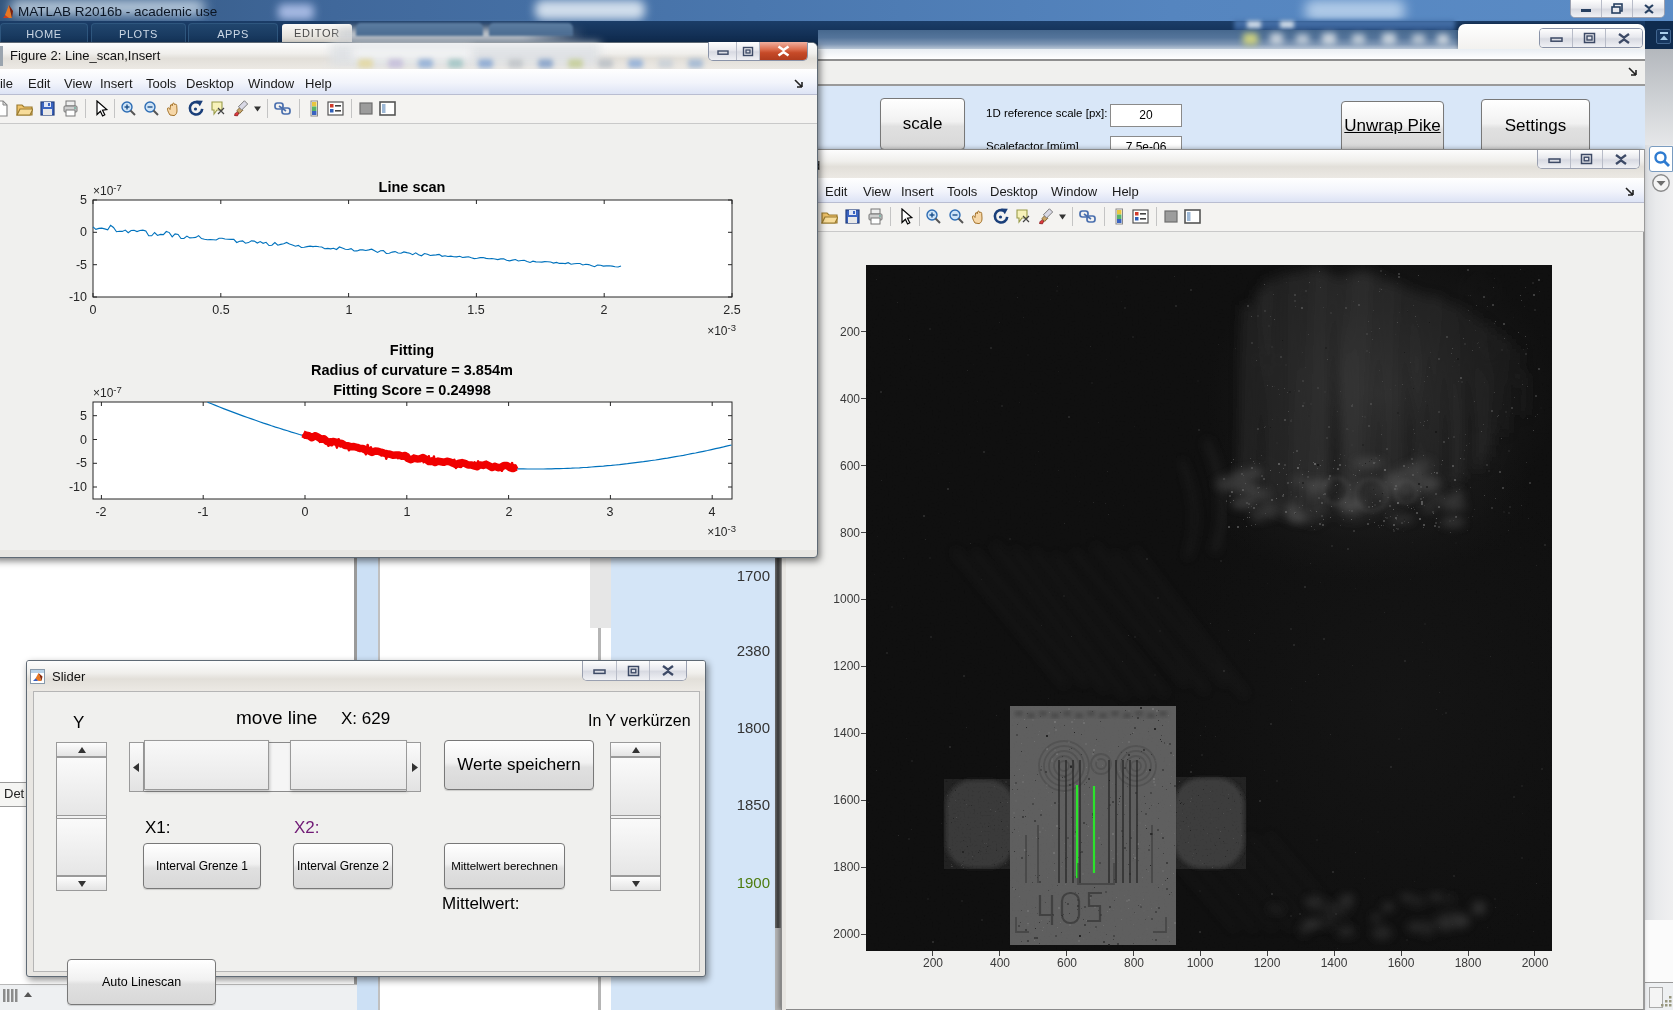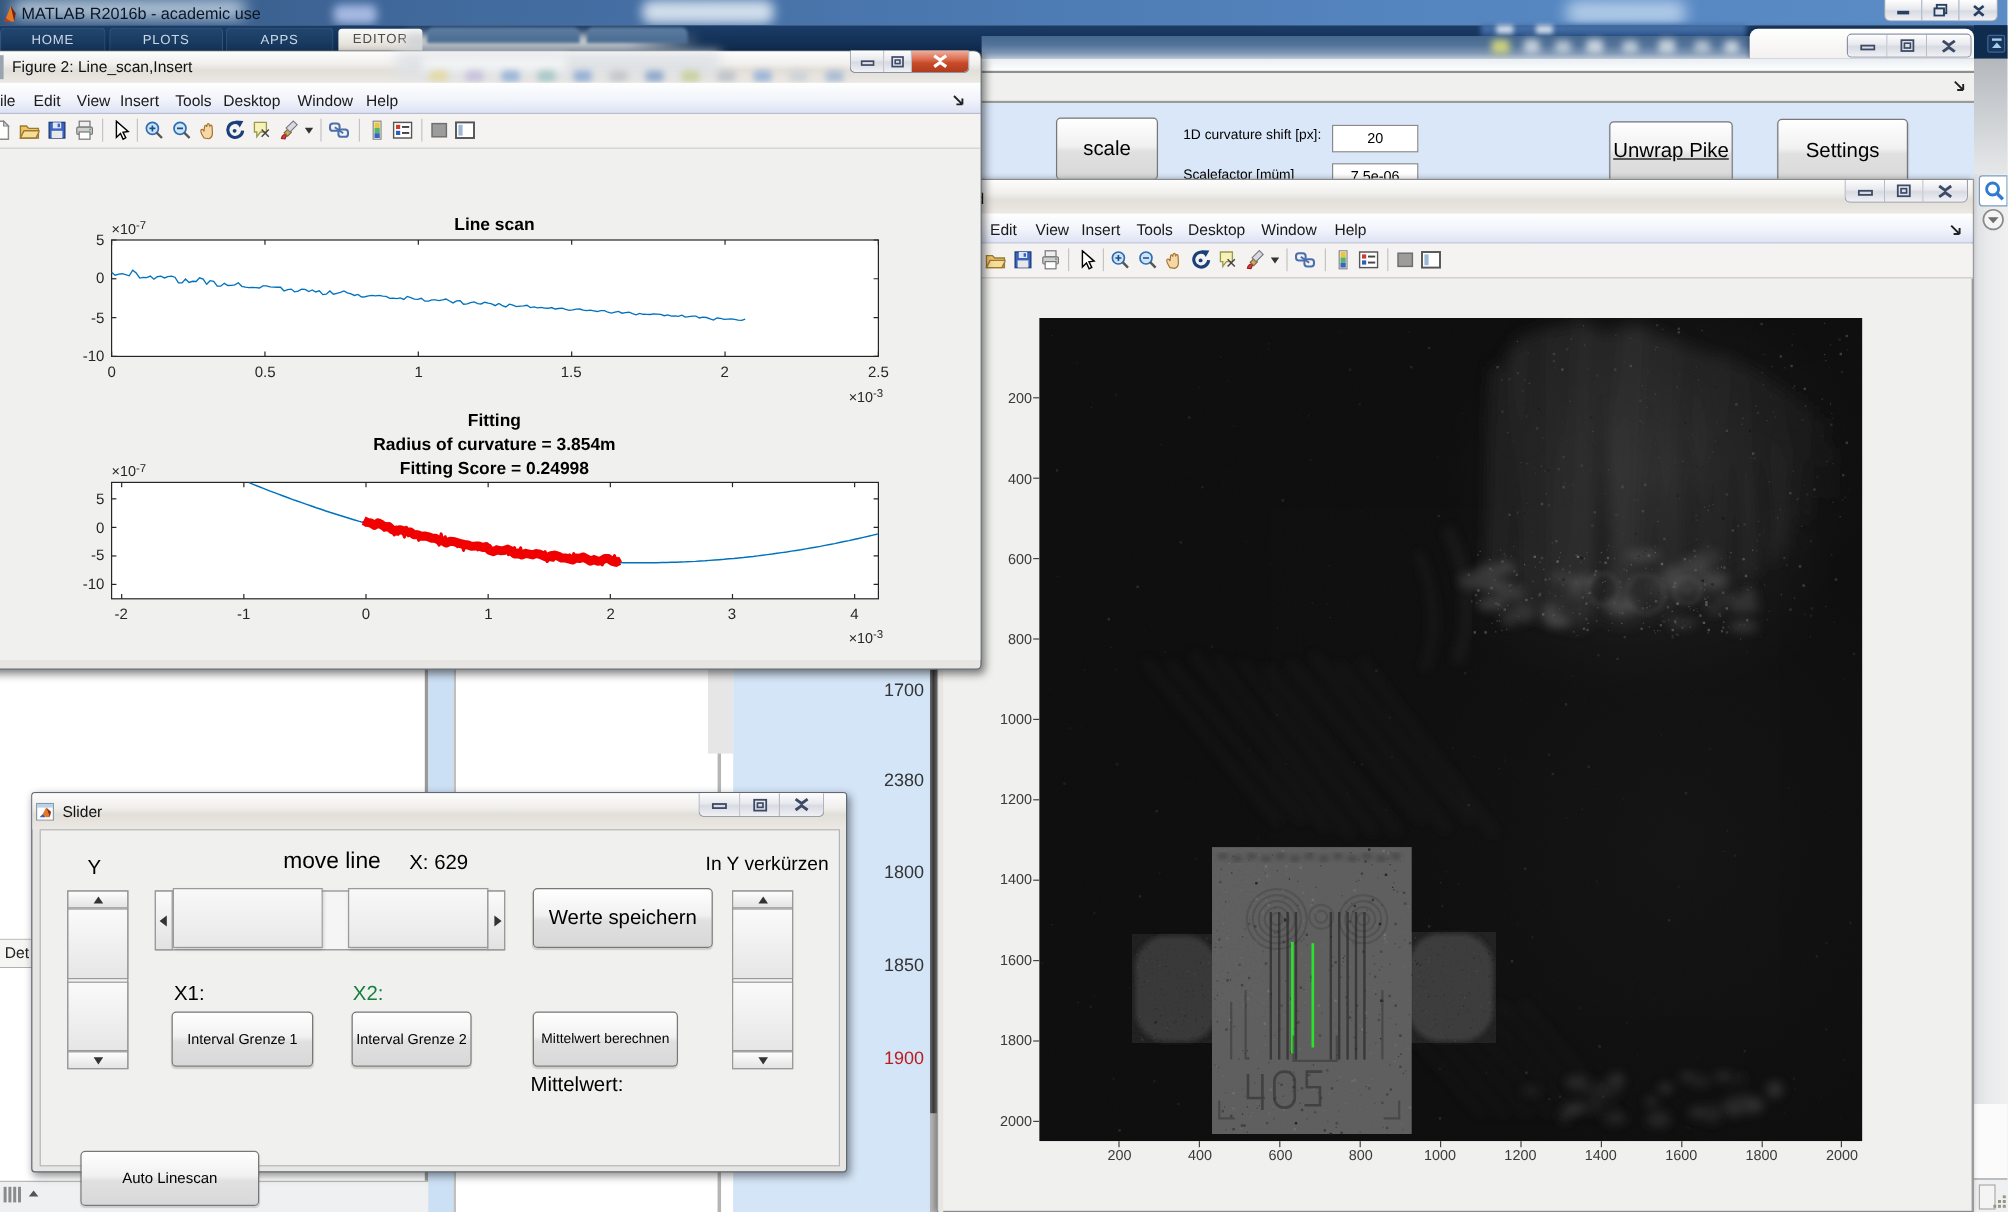--- a/index.html
+++ b/index.html
@@ -95,21 +95,21 @@
 <div class="abs" style="left:378px;top:558px;width:2px;height:452px;background:#c0c0c0;"></div>
 <div class="abs" style="left:380px;top:558px;width:218px;height:452px;background:#fff;"></div>
 <div class="abs" style="left:598px;top:558px;width:3px;height:452px;background:#b5b5b5;"></div>
 <div class="abs" style="left:601px;top:558px;width:10px;height:452px;background:#fff;"></div>
 <div class="abs" style="left:590px;top:558px;width:21px;height:70px;background:#e6e6e6;"></div>
 <div class="abs" style="left:611px;top:558px;width:166px;height:452px;background:#d4e5f7;"></div>
 <div class="tx" style="left:690px;top:567px;width:80px;text-align:right;font-size:15px;color:#333;">1700</div>
 <div class="tx" style="left:690px;top:642px;width:80px;text-align:right;font-size:15px;color:#333;">2380</div>
 <div class="tx" style="left:690px;top:719px;width:80px;text-align:right;font-size:15px;color:#333;">1800</div>
 <div class="tx" style="left:690px;top:796px;width:80px;text-align:right;font-size:15px;color:#333;">1850</div>
-<div class="tx" style="left:690px;top:874px;width:80px;text-align:right;font-size:15px;color:#b91c1c;">1900</div>
+<div class="tx" style="left:690px;top:874px;width:80px;text-align:right;font-size:15px;color:#4d7c0f;">1900</div>
 <div class="abs" style="left:775px;top:558px;width:6px;height:370px;background:linear-gradient(90deg,#6b6b6b,#3f3f3f 50%,#8a8a8a);"></div>
 <div class="abs" style="left:775px;top:928px;width:6px;height:82px;background:#b7b7b7;"></div>
 <div class="abs" style="left:0;top:782px;width:44px;height:25px;background:#f5f5f3;border:1px solid #9a9a9a;border-left:none;border-radius:0 6px 6px 0;"></div>
 <div class="tx" style="left:4px;top:786px;font-size:13px;color:#222;">Det</div>
 <div class="abs" style="left:0;top:984px;width:357px;height:26px;background:#eef0f2;border-top:1px solid #b9b9b9;"></div>
 <svg class="abs" style="left:2px;top:988px;" width="34" height="15">
     <g fill="#8b8b8b">
       <rect x="1" y="1" width="2.5" height="13"></rect>
       <rect x="5" y="1" width="2.5" height="13"></rect>
       <rect x="9" y="1" width="2.5" height="13"></rect>
@@ -144,21 +144,21 @@
 <div class="abs" style="left:818px;top:49px;width:827px;height:101px;background:#fff;"></div>
 <div class="abs" style="left:818px;top:49px;width:827px;height:10px;background:linear-gradient(180deg,#e9eef3,#ffffff);"></div>
 <div class="abs" style="left:818px;top:59px;width:827px;height:1.5px;background:#8e8e8e;"></div>
 <div class="abs" style="left:818px;top:61px;width:827px;height:23px;background:#f0f0ee;"></div>
 <svg class="abs" style="left:1627px;top:66px;" width="12" height="12">
     <path d="M2 2 L9 9 M9 9 L9 4 M9 9 L4 9" stroke="#222" stroke-width="1.6" fill="none"></path>
   </svg>
 <div class="abs" style="left:818px;top:84px;width:827px;height:2px;background:#9a9a9a;"></div>
 <div class="abs" style="left:818px;top:86px;width:827px;height:64px;background:#d9e7f8;"></div>
 <div class="mbtn" style="left:880px;top:98px;width:85px;height:52px;font-size:17px;line-height:50px;">scale</div>
-<div class="tx" style="left:986px;top:107px;font-size:11.5px;color:#000;">1D curvature shift [px]:</div>
+<div class="tx" style="left:986px;top:107px;font-size:11.5px;color:#000;">1D reference scale [px]:</div>
 <div class="minp" style="left:1110px;top:104px;width:72px;height:23px;font-size:12px;line-height:21px;">20</div>
 <div class="tx" style="left:986px;top:140px;font-size:11.5px;color:#000;">Scalefactor [müm]</div>
 <div class="minp" style="left:1110px;top:136px;width:72px;height:23px;font-size:12px;line-height:21px;">7.5e-06</div>
 <div class="mbtn" style="left:1341px;top:101px;width:103px;height:52px;font-size:17px;line-height:48px;text-decoration:underline;">Unwrap Pike</div>
 <div class="mbtn" style="left:1481px;top:99px;width:109px;height:54px;font-size:17px;line-height:52px;">Settings</div>
 <div class="abs" style="left:781px;top:149px;width:864px;height:861px;background:#f0f0ee;border:1px solid #8a8a8a;border-right:2px solid #9a9a9a;box-shadow:-2px 0 5px rgba(0,0,0,0.35);"></div>
 <div class="abs wtitle" style="left:782px;top:150px;width:862px;height:28px;"></div>
 <div class="tx" style="left:813px;top:158px;font-size:13px;color:#1a1a1a;">d</div>
 <div class="capgroup" style="left:1537px;top:150px;height:19px;border-color:#9aa0b0;">
     <div class="capbtn" style="width:33px;">
@@ -2148,21 +2148,21 @@
         <path d="M2 1 L7 4.6 L12 1 M2 10 L7 6.4 L12 10" stroke="#3d4a66" stroke-width="2.4" fill="none"></path>
       </svg>
     </div>
   </div>
 <div class="abs" style="left:33px;top:691px;width:667px;height:281px;background:#f0f0ee;border:1px solid #b5b5b5;"></div>
 <div class="tx" style="left:73px;top:713px;font-size:17px;color:#000;">Y</div>
 <div class="tx" style="left:236px;top:707px;font-size:19px;color:#000;">move line</div>
 <div class="tx" style="left:341px;top:709px;font-size:17px;color:#000;">X: 629</div>
 <div class="tx" style="left:588px;top:712px;font-size:16px;color:#000;">In Y verkürzen</div>
 <div class="tx" style="left:145px;top:818px;font-size:17px;color:#000;">X1:</div>
-<div class="tx" style="left:294px;top:818px;font-size:17px;color:#15803d;">X2:</div>
+<div class="tx" style="left:294px;top:818px;font-size:17px;color:#701a75;">X2:</div>
 <div class="tx" style="left:442px;top:894px;font-size:17px;color:#000;">Mittelwert:</div>
 <div class="abs" style="left:56px;top:742px;width:51px;height:149px;border:1px solid #8a8a8a;background:#f2f2f2;"></div>
 <div class="abs" style="left:56px;top:742px;width:51px;height:15px;background:linear-gradient(180deg,#fdfdfd,#e4e4e4);border:1px solid #9a9a9a;"></div>
 <svg class="abs" style="left:76.5px;top:746px;" width="10" height="8">
     <polygon points="5,1 9,7 1,7" fill="#333"></polygon>
   </svg>
 <div class="abs" style="left:56px;top:757px;width:51px;height:58.5px;background:linear-gradient(180deg,#fafafa,#e6e6e6);border:1px solid #9a9a9a;"></div>
 <div class="abs" style="left:56px;top:817.5px;width:51px;height:58.5px;background:linear-gradient(180deg,#fafafa,#e6e6e6);border:1px solid #9a9a9a;"></div>
 <div class="abs" style="left:56px;top:876px;width:51px;height:15px;background:linear-gradient(180deg,#fdfdfd,#e4e4e4);border:1px solid #9a9a9a;"></div>
 <svg class="abs" style="left:76.5px;top:880px;" width="10" height="8">

